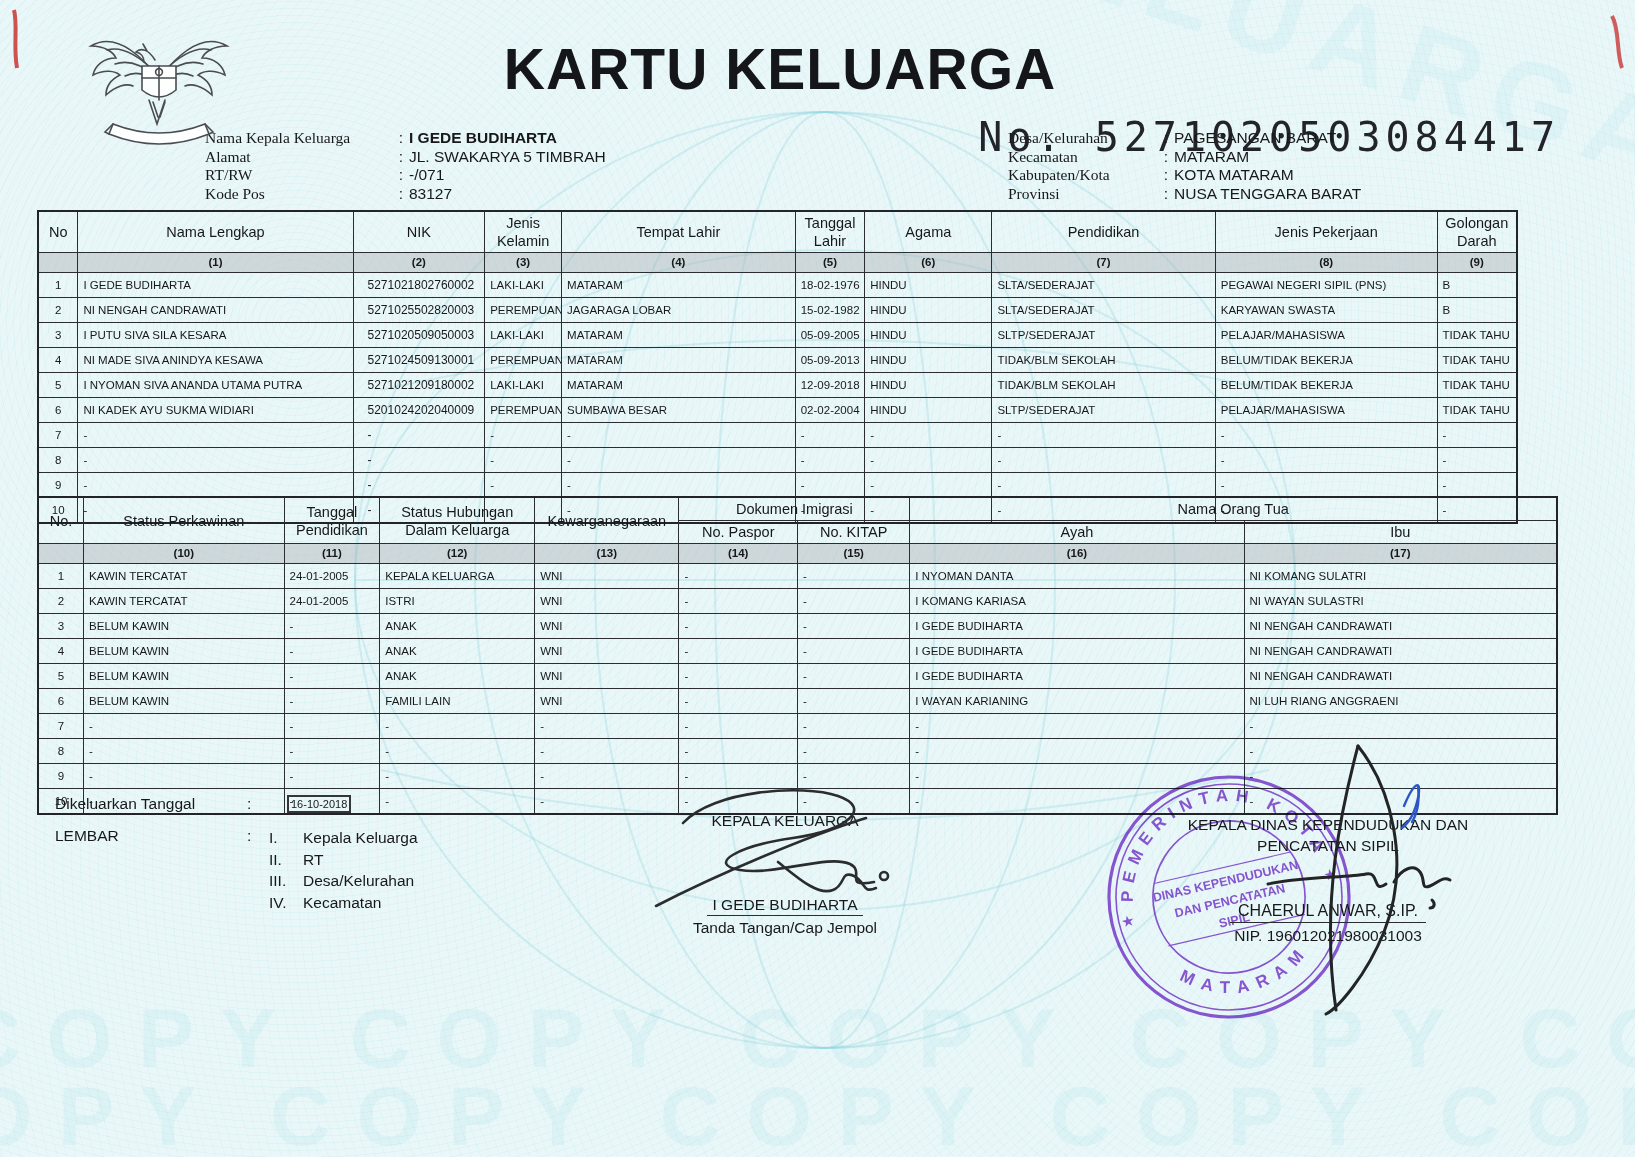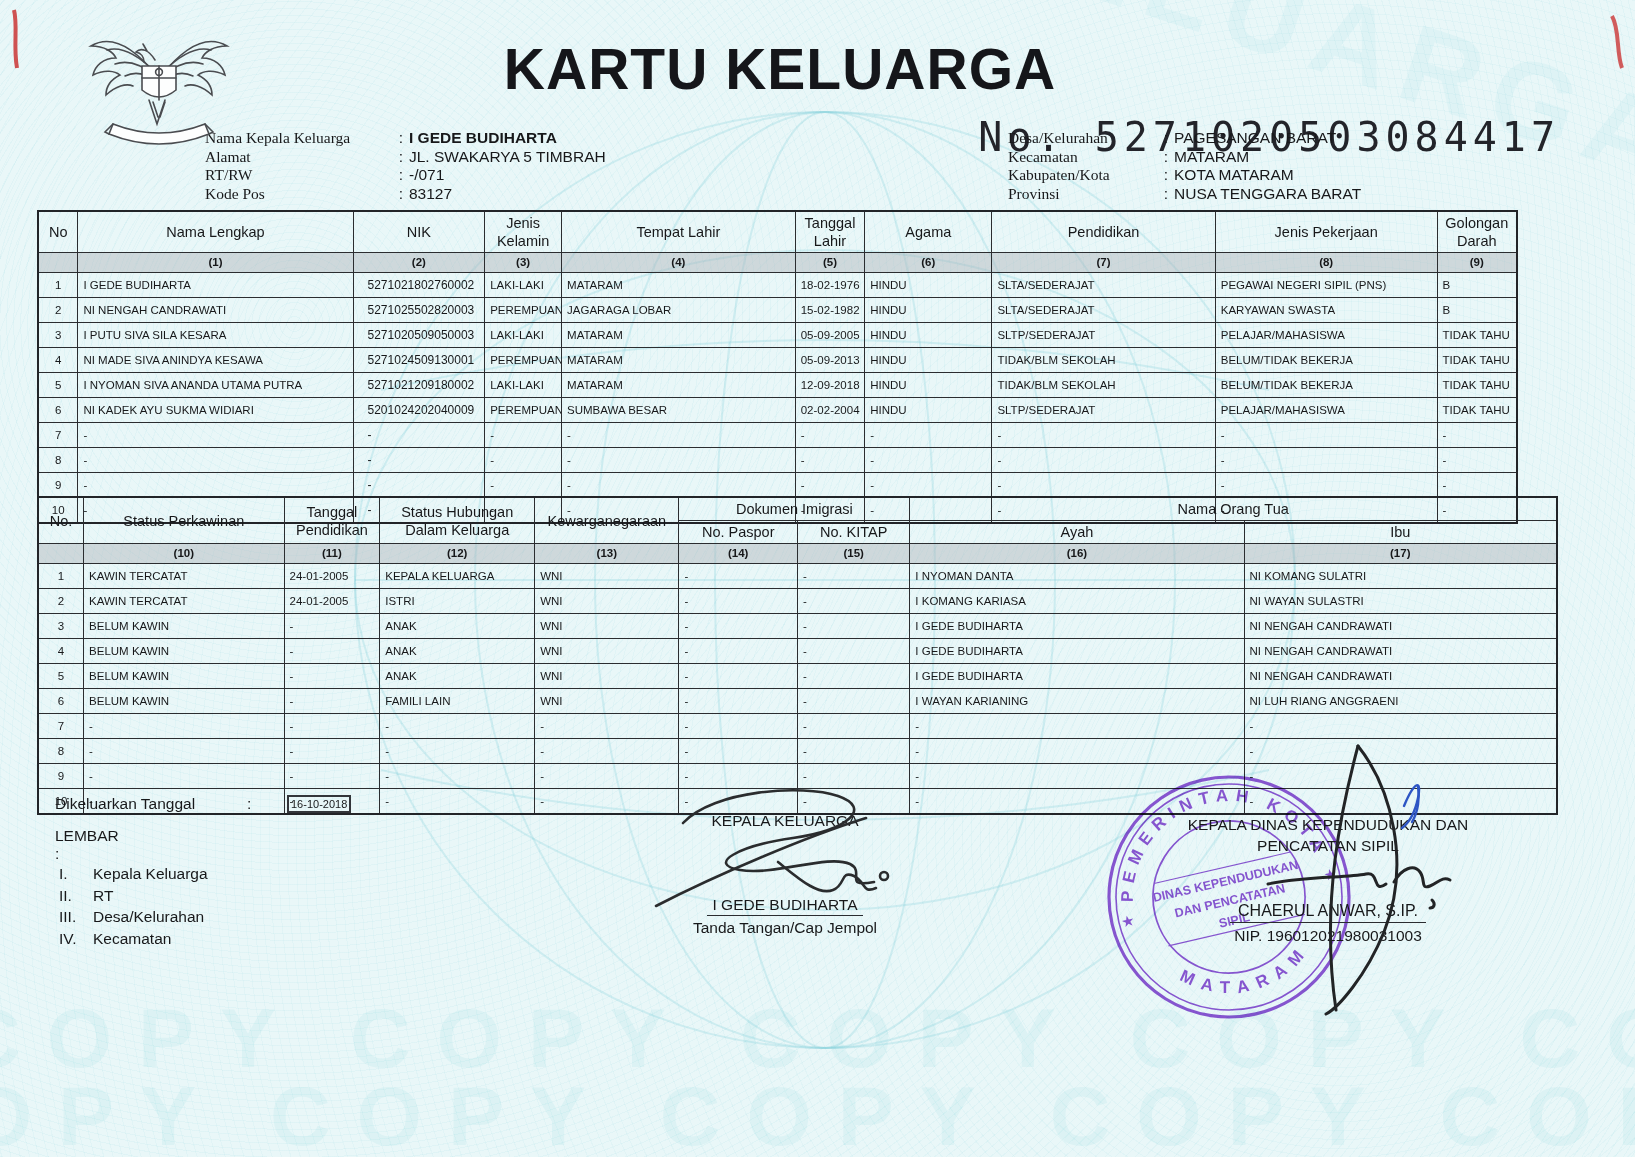--- a/index.html
+++ b/index.html
@@ -42,21 +42,21 @@
   tbody.datarows td:first-child{text-align:center;}
   .t1 tbody.datarows td:nth-child(3){font-size:12px;padding-left:14px;}
   #table1wrap{left:37px;top:210px;width:1481px;}
   #table2wrap{left:37px;top:496px;width:1521px;}
   
   .foot{position:absolute;z-index:2;font-size:15.5px;}
   .issuedrow{left:55px;top:795px;display:flex;align-items:flex-start;}
   .issuedrow .lbl{width:192px;}
   .issuedrow .col{width:40px;}
   .datebox{border:2px solid #33353a;padding:1px 2px;font-size:11px;}
-  .lembar{left:55px;top:827px;display:flex;flex-direction:column;}
+  .lembar{left:55px;top:827px;display:flex;}
   .lembar .lbl{width:192px;}
   .lembar .col{width:18px;}
   .lembar .items{margin-left:4px;}
   .lembar .item{display:flex;line-height:21.5px;}
   .lembar .num{width:34px;}
   .signmid{left:620px;top:812px;width:330px;text-align:center;}
   .signmid .name{margin-top:66px;display:inline-block;border-bottom:1.5px solid #2a2c30;padding:0 6px 1px;}
   .signmid .caption{margin-top:3px;}
   .signright{left:1118px;top:814px;width:420px;text-align:center;line-height:21px;}
   .signright .name{margin-top:44px;display:inline-block;border-bottom:1.5px solid #2a2c30;padding:0 8px 1px;font-size:16px;}

